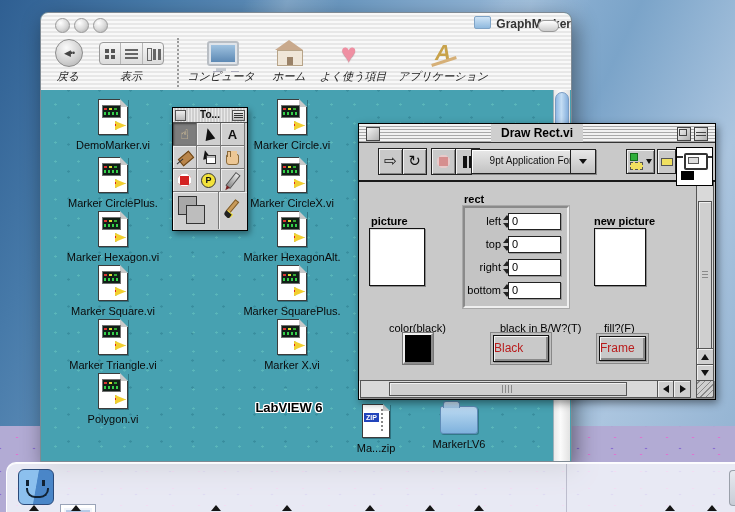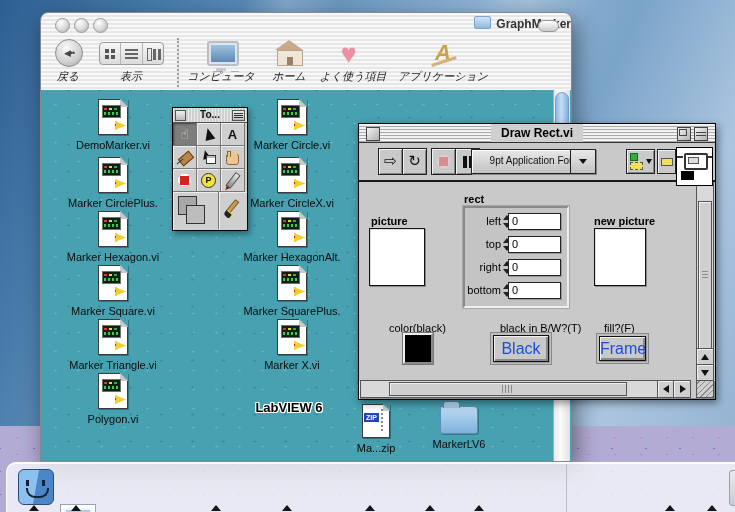--- a/index.html
+++ b/index.html
@@ -169,21 +169,21 @@
     border:2px solid;border-color:#8a8a8a #efefef #efefef #8a8a8a;box-shadow:0 0 0 1px #a8a8a8;}
   .num-row{position:absolute;left:0;right:6px;height:17px;}
   .num-name{position:absolute;right:60px;top:2px;font-size:11px;color:#000;}
   .spinner{position:absolute;right:50px;top:1px;width:9px;height:15px;}
   .spinner::before{content:"";position:absolute;left:1px;top:1px;border-left:4px solid transparent;border-right:4px solid transparent;border-bottom:5px solid #222;}
   .spinner::after{content:"";position:absolute;left:1px;bottom:1px;border-left:4px solid transparent;border-right:4px solid transparent;border-top:5px solid #222;}
   .num-field{position:absolute;right:0;top:0;width:48px;height:15px;background:#fff;border:1px solid #222;
     box-shadow:1px 1px 0 #999;font-size:11px;line-height:15px;padding-left:3px;color:#000;}
   .color-box{position:absolute;background:#000;border:2px solid;border-color:#efefef #8a8a8a #8a8a8a #efefef;box-shadow:0 0 0 1px #777;}
   .lv-btn{position:absolute;background:#c9c9c9;border:1px solid #111;box-shadow:inset 1px 1px 0 #f2f2f2,inset -2px -2px 0 #8a8a8a,1px 1px 0 #999,0 0 0 2px #c0c0c0,0 0 0 3px #888;
-    font-size:16px;color:#1d4ed8;text-align:center;}
+    font-size:12px;color:#b91c1c;text-align:left;}
 
   
   .v-scroll{position:absolute;right:1px;top:58px;width:16px;height:198px;background:#d9d9d9;border:1px solid #555;}
   .v-thumb{position:absolute;left:1px;right:1px;top:18px;height:146px;background:#cfcfcf;border:1px solid #555;
     box-shadow:inset 1px 1px 0 #f0f0f0;}
   .v-thumb::after{content:"";position:absolute;left:3px;right:3px;top:50%;margin-top:-4px;height:8px;
     background:repeating-linear-gradient(180deg,#8a8a8a 0 1px,transparent 1px 3px);}
   .sb-btn{position:absolute;width:16px;height:16px;background:#cfcfcf;border:1px solid #555;box-shadow:inset 1px 1px 0 #f0f0f0;}
   .tri-u{position:absolute;left:4px;top:5px;border-left:4px solid transparent;border-right:4px solid transparent;border-bottom:6px solid #111;}
   .tri-d{position:absolute;left:4px;top:5px;border-left:4px solid transparent;border-right:4px solid transparent;border-top:6px solid #111;}

